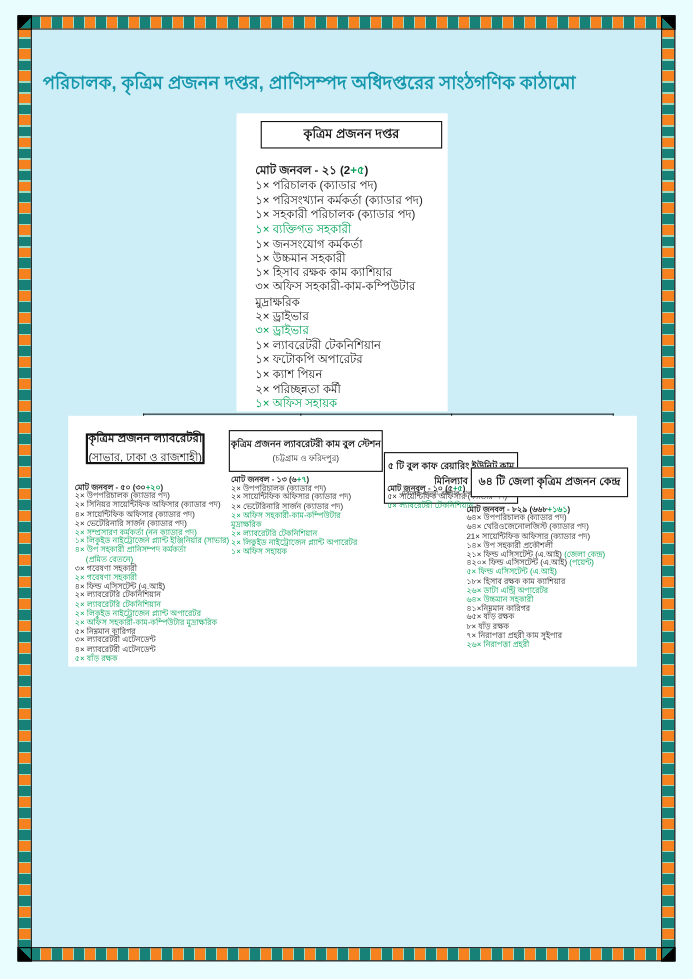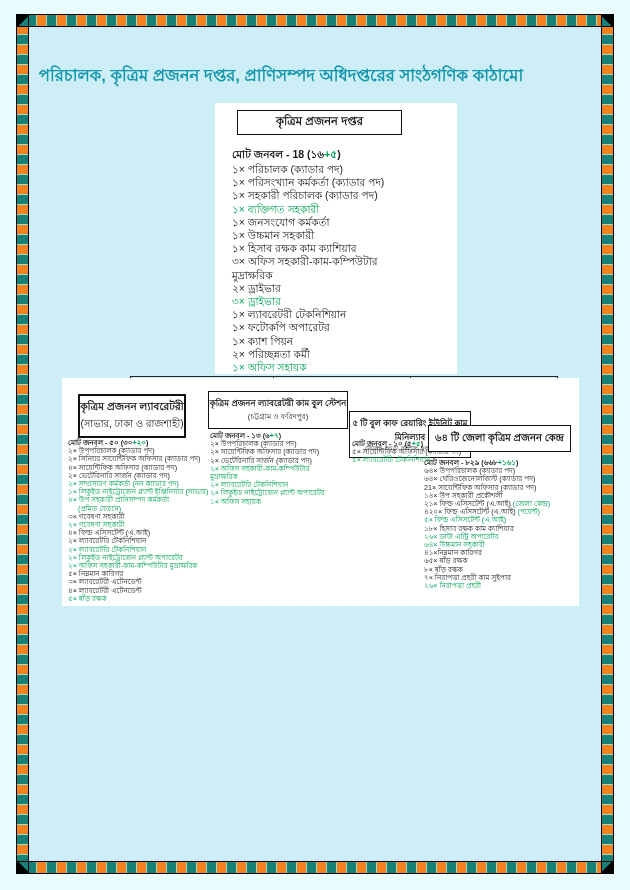--- a/index.html
+++ b/index.html
@@ -24,40 +24,40 @@
   .c-tl{left:16px;top:14px;background:linear-gradient(135deg,#000 55%,var(--border-teal) 55%);}
   .c-tr{left:601px;top:14px;background:linear-gradient(225deg,#000 55%,var(--border-teal) 55%);}
   .c-bl{left:16px;top:861px;background:linear-gradient(45deg,#000 55%,var(--border-teal) 55%);}
   .c-br{left:601px;top:861px;background:linear-gradient(315deg,#000 55%,var(--border-teal) 55%);}
   
   .canvas{position:absolute;left:29px;top:27px;width:572px;height:834px;background:var(--canvas-bg);}
   .title{position:absolute;left:0;top:36px;width:504px;margin:0;text-align:center;
     font-size:16.5px;font-weight:bold;color:var(--title-teal);letter-spacing:0;}
   
   .panel{position:absolute;background:#fff;}
-  .panel-top{left:186px;top:76px;width:242px;height:271px;}
+  .panel-top{left:186px;top:76px;width:192px;height:271px;}
   .panel-bottom{left:33px;top:351px;width:517px;height:228px;}
   
   .hq-box{position:absolute;left:22px;top:7px;width:163px;height:23px;border:1.5px solid #111;
     display:flex;align-items:center;justify-content:center;background:#fff;
     font-size:11.5px;font-weight:bold;color:var(--ink);}
   .main-total{position:absolute;left:17px;top:44px;font-size:10.5px;font-weight:bold;color:var(--ink);white-space:nowrap;}
   .main-list{position:absolute;left:17px;top:60px;width:186px;font-size:10.5px;line-height:13.2px;color:var(--ink);}
   
   .cline{position:absolute;background:#222;}
   .h-line{left:101px;top:349px;width:428px;height:1px;}
   .drop1{left:101px;top:349px;width:1px;height:18px;}
   .drop2{left:244px;top:349px;width:1px;height:15px;}
   .drop3{left:381px;top:349px;width:1px;height:15px;}
   .drop4{left:528px;top:349px;width:1px;height:54px;}
   
   .ubox{position:absolute;background:#fff;border:1.6px solid #111;box-sizing:border-box;
     display:flex;flex-direction:column;align-items:center;justify-content:center;
     text-align:center;color:var(--ink);}
-  .ubox1{left:49px;top:367px;width:108px;height:44px;border-width:2px;}
+  .ubox1{left:49px;top:367px;width:108px;height:28px;border-width:2px;}
   .ubox1 .n1{font-size:10.5px;font-weight:bold;}
   .ubox1 .n2{font-size:10px;}
   .ubox2{left:179px;top:364px;width:140px;height:38px;}
   .ubox2 .n1{font-size:8.5px;font-weight:bold;}
   .ubox2 .n2{font-size:7.5px;}
   .ubox3{left:320px;top:384px;width:122px;height:47px;}
   .ubox3 .n1,.ubox3 .n2{font-size:8.5px;font-weight:bold;}
   .ubox3 .n3{font-size:5.5px;}
   .ubox4{left:399px;top:398px;width:143px;height:27px;}
   .ubox4 .n1{font-size:10px;font-weight:bold;}
@@ -89,21 +89,21 @@
 
   <div class="canvas">
 
     <h1 class="title">পরিচালক, কৃত্রিম প্রজনন দপ্তর, প্রাণিসম্পদ অধিদপ্তরের সাংঠগণিক কাঠামো</h1>
 
     <div class="panel panel-top">
       <div class="hq-box">
         <span>কৃত্রিম প্রজনন দপ্তর</span>
       </div>
       <div class="main-total">
-        <span class="black">মোট জনবল - 18 (১৬</span><span class="green">+৫</span><span class="black">)</span>
+        <span class="black">মোট জনবল - ২১ (2</span><span class="green">+৫</span><span class="black">)</span>
       </div>
       <div class="main-list">
           <div class="li black"><span>১× পরিচালক (ক্যাডার পদ)</span></div>
           <div class="li black"><span>১× পরিসংখ্যান কর্মকর্তা (ক্যাডার পদ)</span></div>
           <div class="li black"><span>১× সহকারী পরিচালক (ক্যাডার পদ)</span></div>
           <div class="li green"><span>১× ব্যক্তিগত সহকারী</span></div>
           <div class="li black"><span>১× জনসংযোগ কর্মকর্তা</span></div>
           <div class="li black"><span>১× উচ্চমান সহকারী</span></div>
           <div class="li black"><span>১× হিসাব রক্ষক কাম ক্যাশিয়ার</span></div>
           <div class="li black"><span>৩× অফিস সহকারী-কাম-কম্পিউটার মুদ্রাক্ষরিক</span></div>

